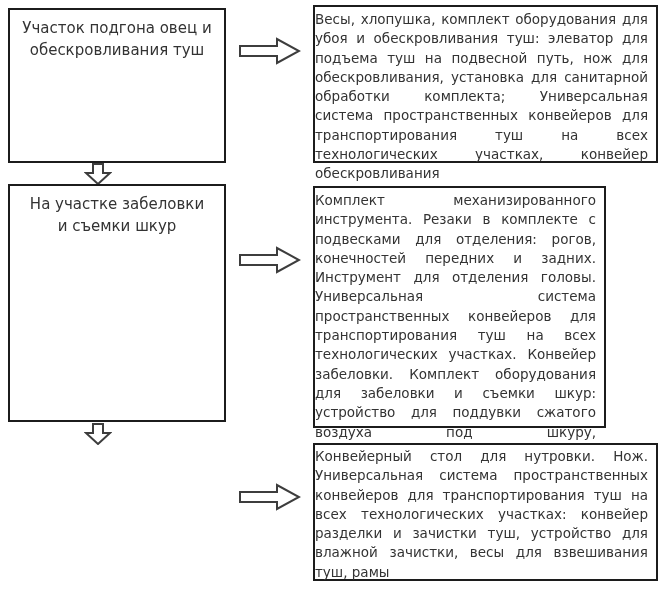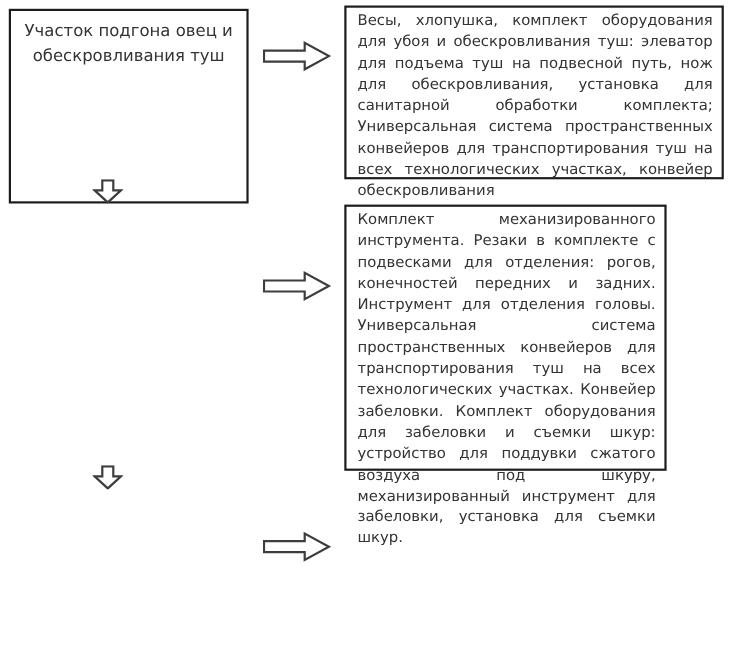--- a/index.html
+++ b/index.html
@@ -26,23 +26,23 @@
     font-size: 15px;
     line-height: 22px;
     text-align: center;
     padding: 7px 10px 0 10px;
     white-space: pre-line;
   }
   .equip-box {
     font-size: 13.5px;
     line-height: 19.3px;
     text-align: justify;
-    padding: 3px 8px 0 10px;
+    padding: 3px 8px 0 0;
   }
-  .stage-1 { left: 8px;   top: 8px;   width: 218px; height: 177px; }
+  .stage-1 { left: 8px;   top: 8px;   width: 218px; height: 155px; }
   .equip-1 { left: 313px; top: 5px;   width: 345px; height: 158px; }
   .stage-2 { left: 8px;   top: 184px; width: 218px; height: 238px; }
   .equip-2 { left: 313px; top: 186px; width: 293px; height: 242px; }
   .stage-3 { left: 8px;   top: 445px; width: 218px; height: 130px; }
   .equip-3 { left: 313px; top: 443px; width: 345px; height: 138px; padding-top: 2px; }
   .arrow {
     position: absolute;
     display: block;
   }
   .h-arrow-1 { left: 239px; top: 37px;  }
@@ -72,20 +72,22 @@
   </span>
 
   <div class="box equip-box equip-1">Весы, хлопушка, комплект оборудования для убоя и обескровливания туш: элеватор для подъема туш на подвесной путь, нож для обескровливания, установка для санитарной обработки комплекта; Универсальная система пространственных конвейеров для транспортирования туш на всех технологических участках, конвейер обескровливания</div>
 
   <span class="arrow v-arrow-1">
     <svg width="28" height="22" viewBox="0 0 28 22">
       <polygon points="9,1 19,1 19,10 26,10 14,21 2,10 9,10"></polygon>
     </svg>
   </span>
 
+  <div class="box stage-box stage-2">На участке забеловки
+и съемки шкур</div>
 
   <span class="arrow h-arrow-2">
     <svg width="62" height="28" viewBox="0 0 62 28">
       <polygon points="1,9 38,9 38,2 60,14 38,26 38,19 1,19"></polygon>
     </svg>
   </span>
 
   <div class="box equip-box equip-2">Комплект механизированного инструмента. Резаки в комплекте с подвесками для отделения: рогов, конечностей передних и задних. Инструмент для отделения головы. Универсальная система пространственных конвейеров для транспортирования туш на всех технологических участках. Конвейер забеловки. Комплект оборудования для забеловки и съемки шкур: устройство для поддувки сжатого воздуха под шкуру, механизированный инструмент для забеловки, установка для съемки шкур.</div>
 
   <span class="arrow v-arrow-2">
@@ -94,14 +96,15 @@
     </svg>
   </span>
 
 
   <span class="arrow h-arrow-3">
     <svg width="62" height="28" viewBox="0 0 62 28">
       <polygon points="1,9 38,9 38,2 60,14 38,26 38,19 1,19"></polygon>
     </svg>
   </span>
 
+  <div class="box equip-box equip-3">Конвейерный стол для нутровки. Нож. Универсальная система пространственных конвейеров для транспортирования туш на всех технологических участках: конвейер разделки и зачистки туш, устройство для влажной зачистки, весы для взвешивания туш, рамы</div>
 
 </div>
 
 </body></html>

